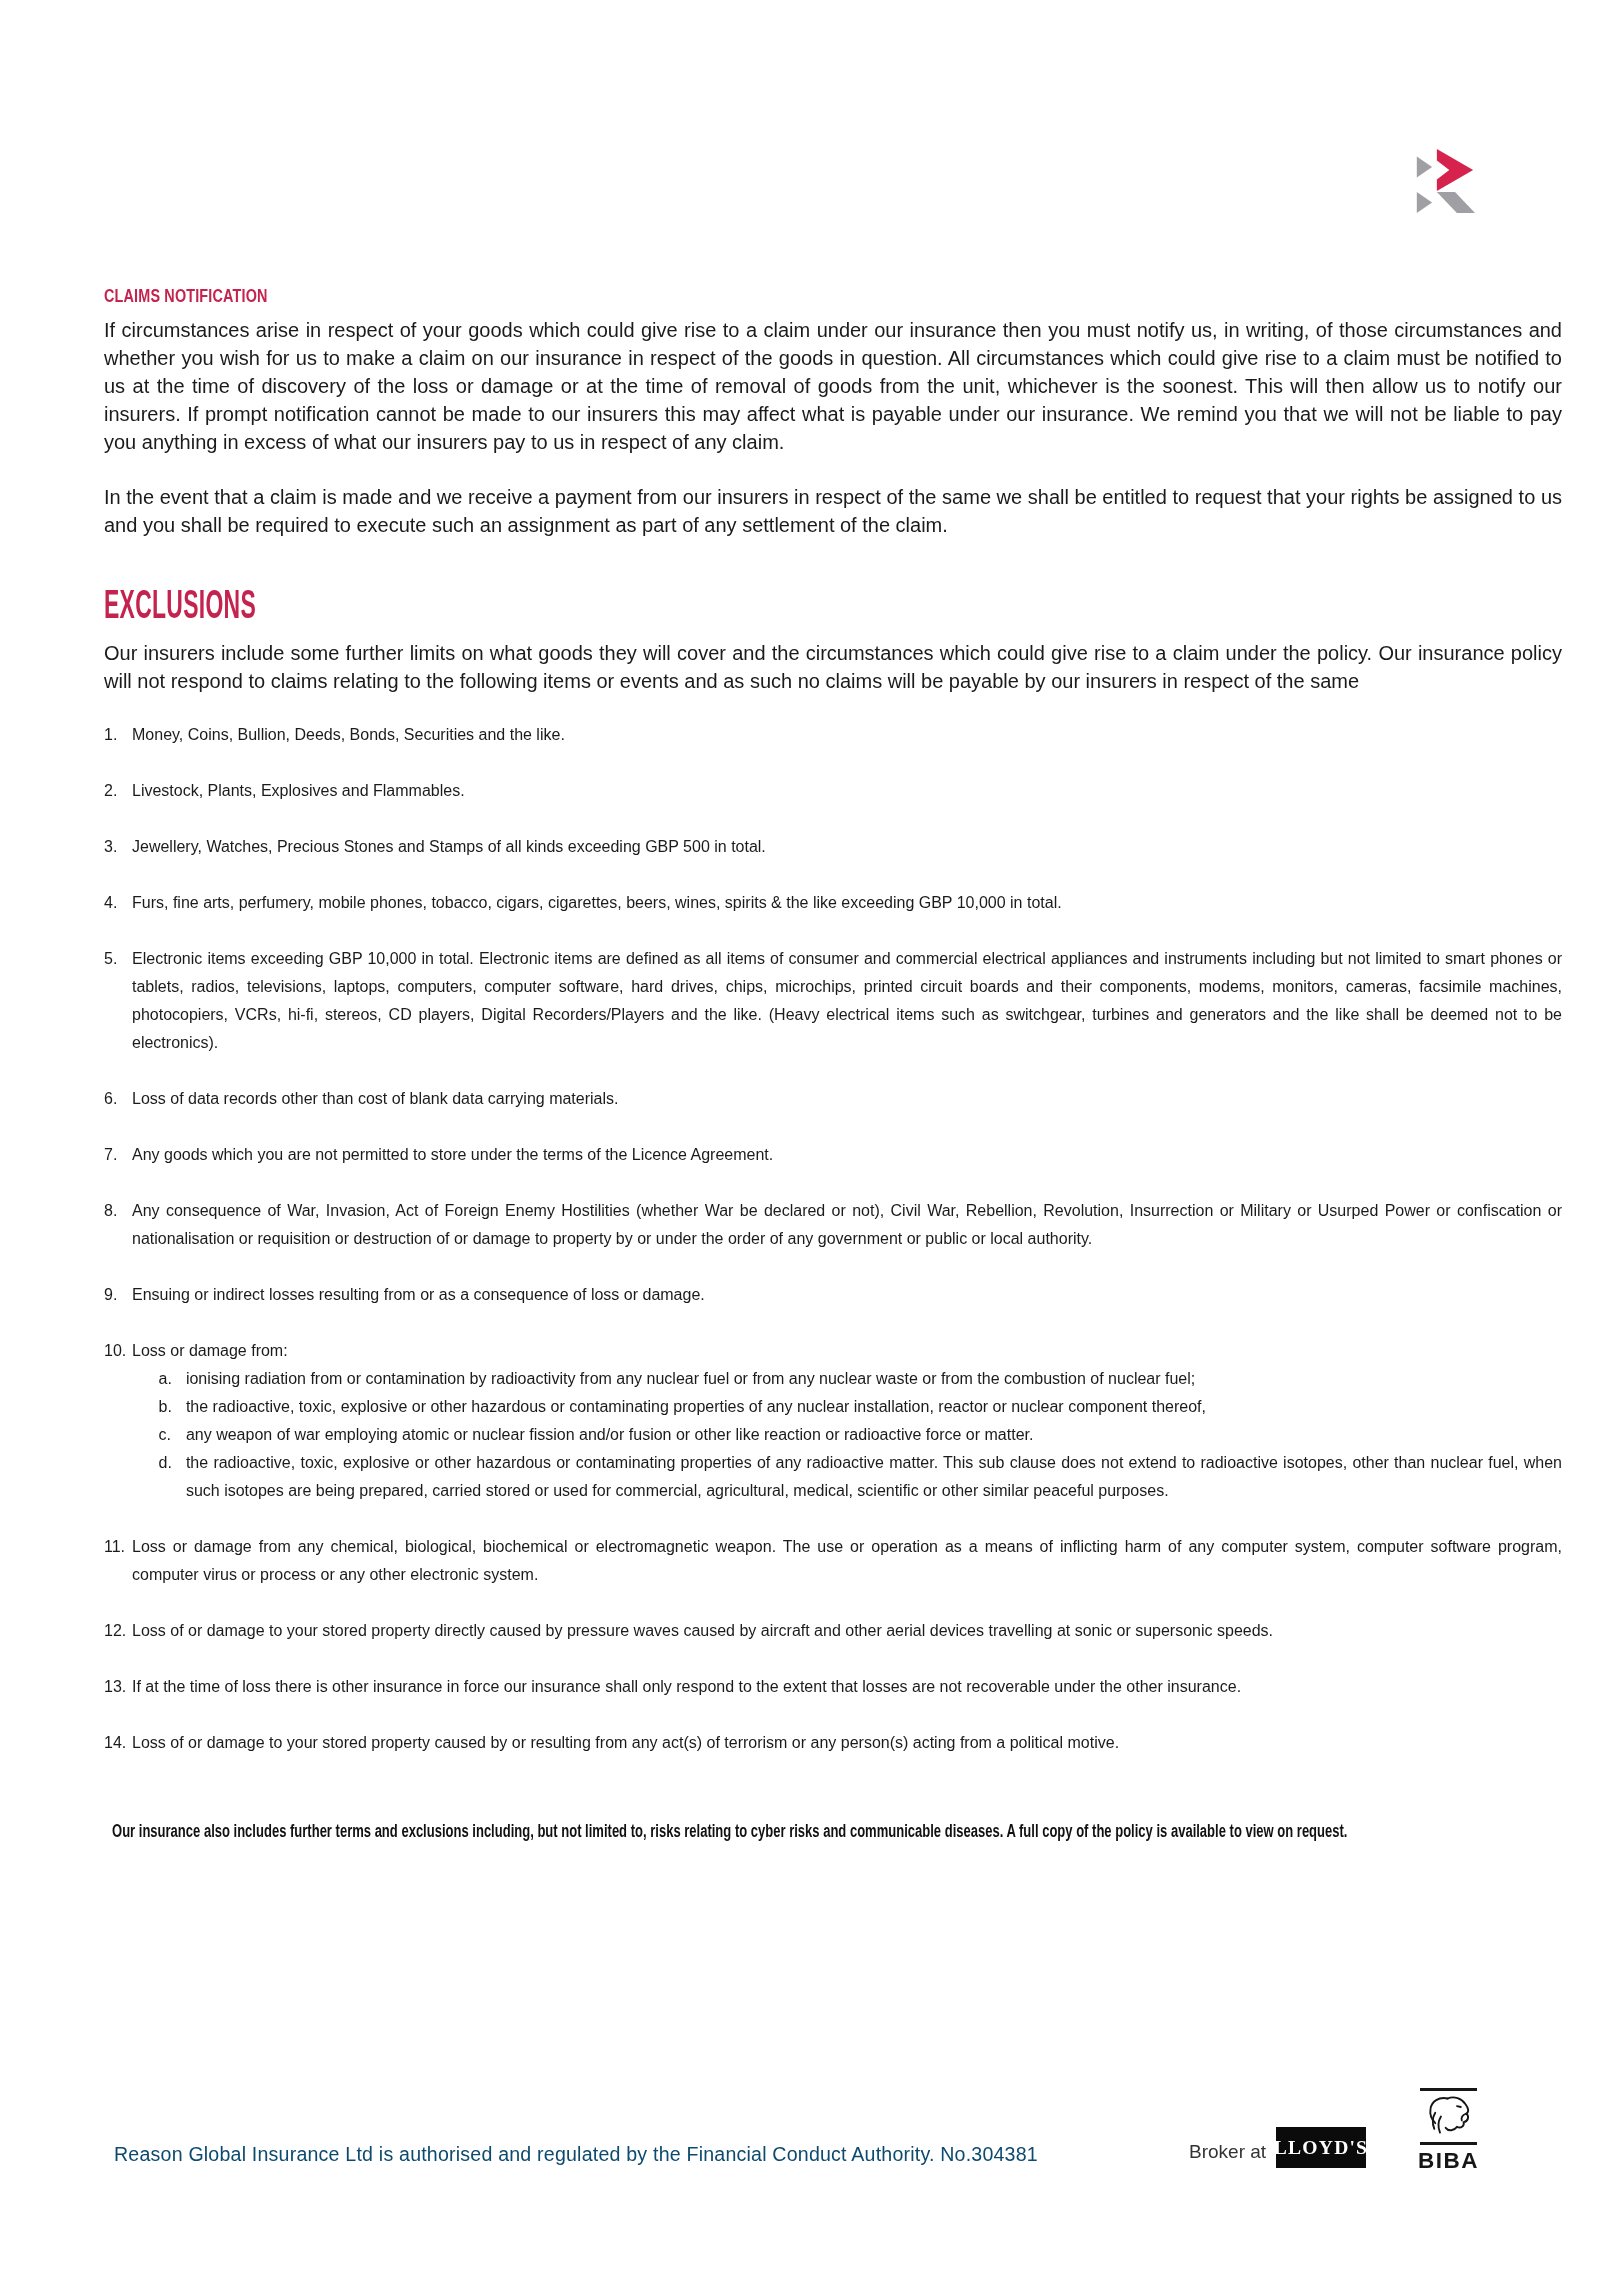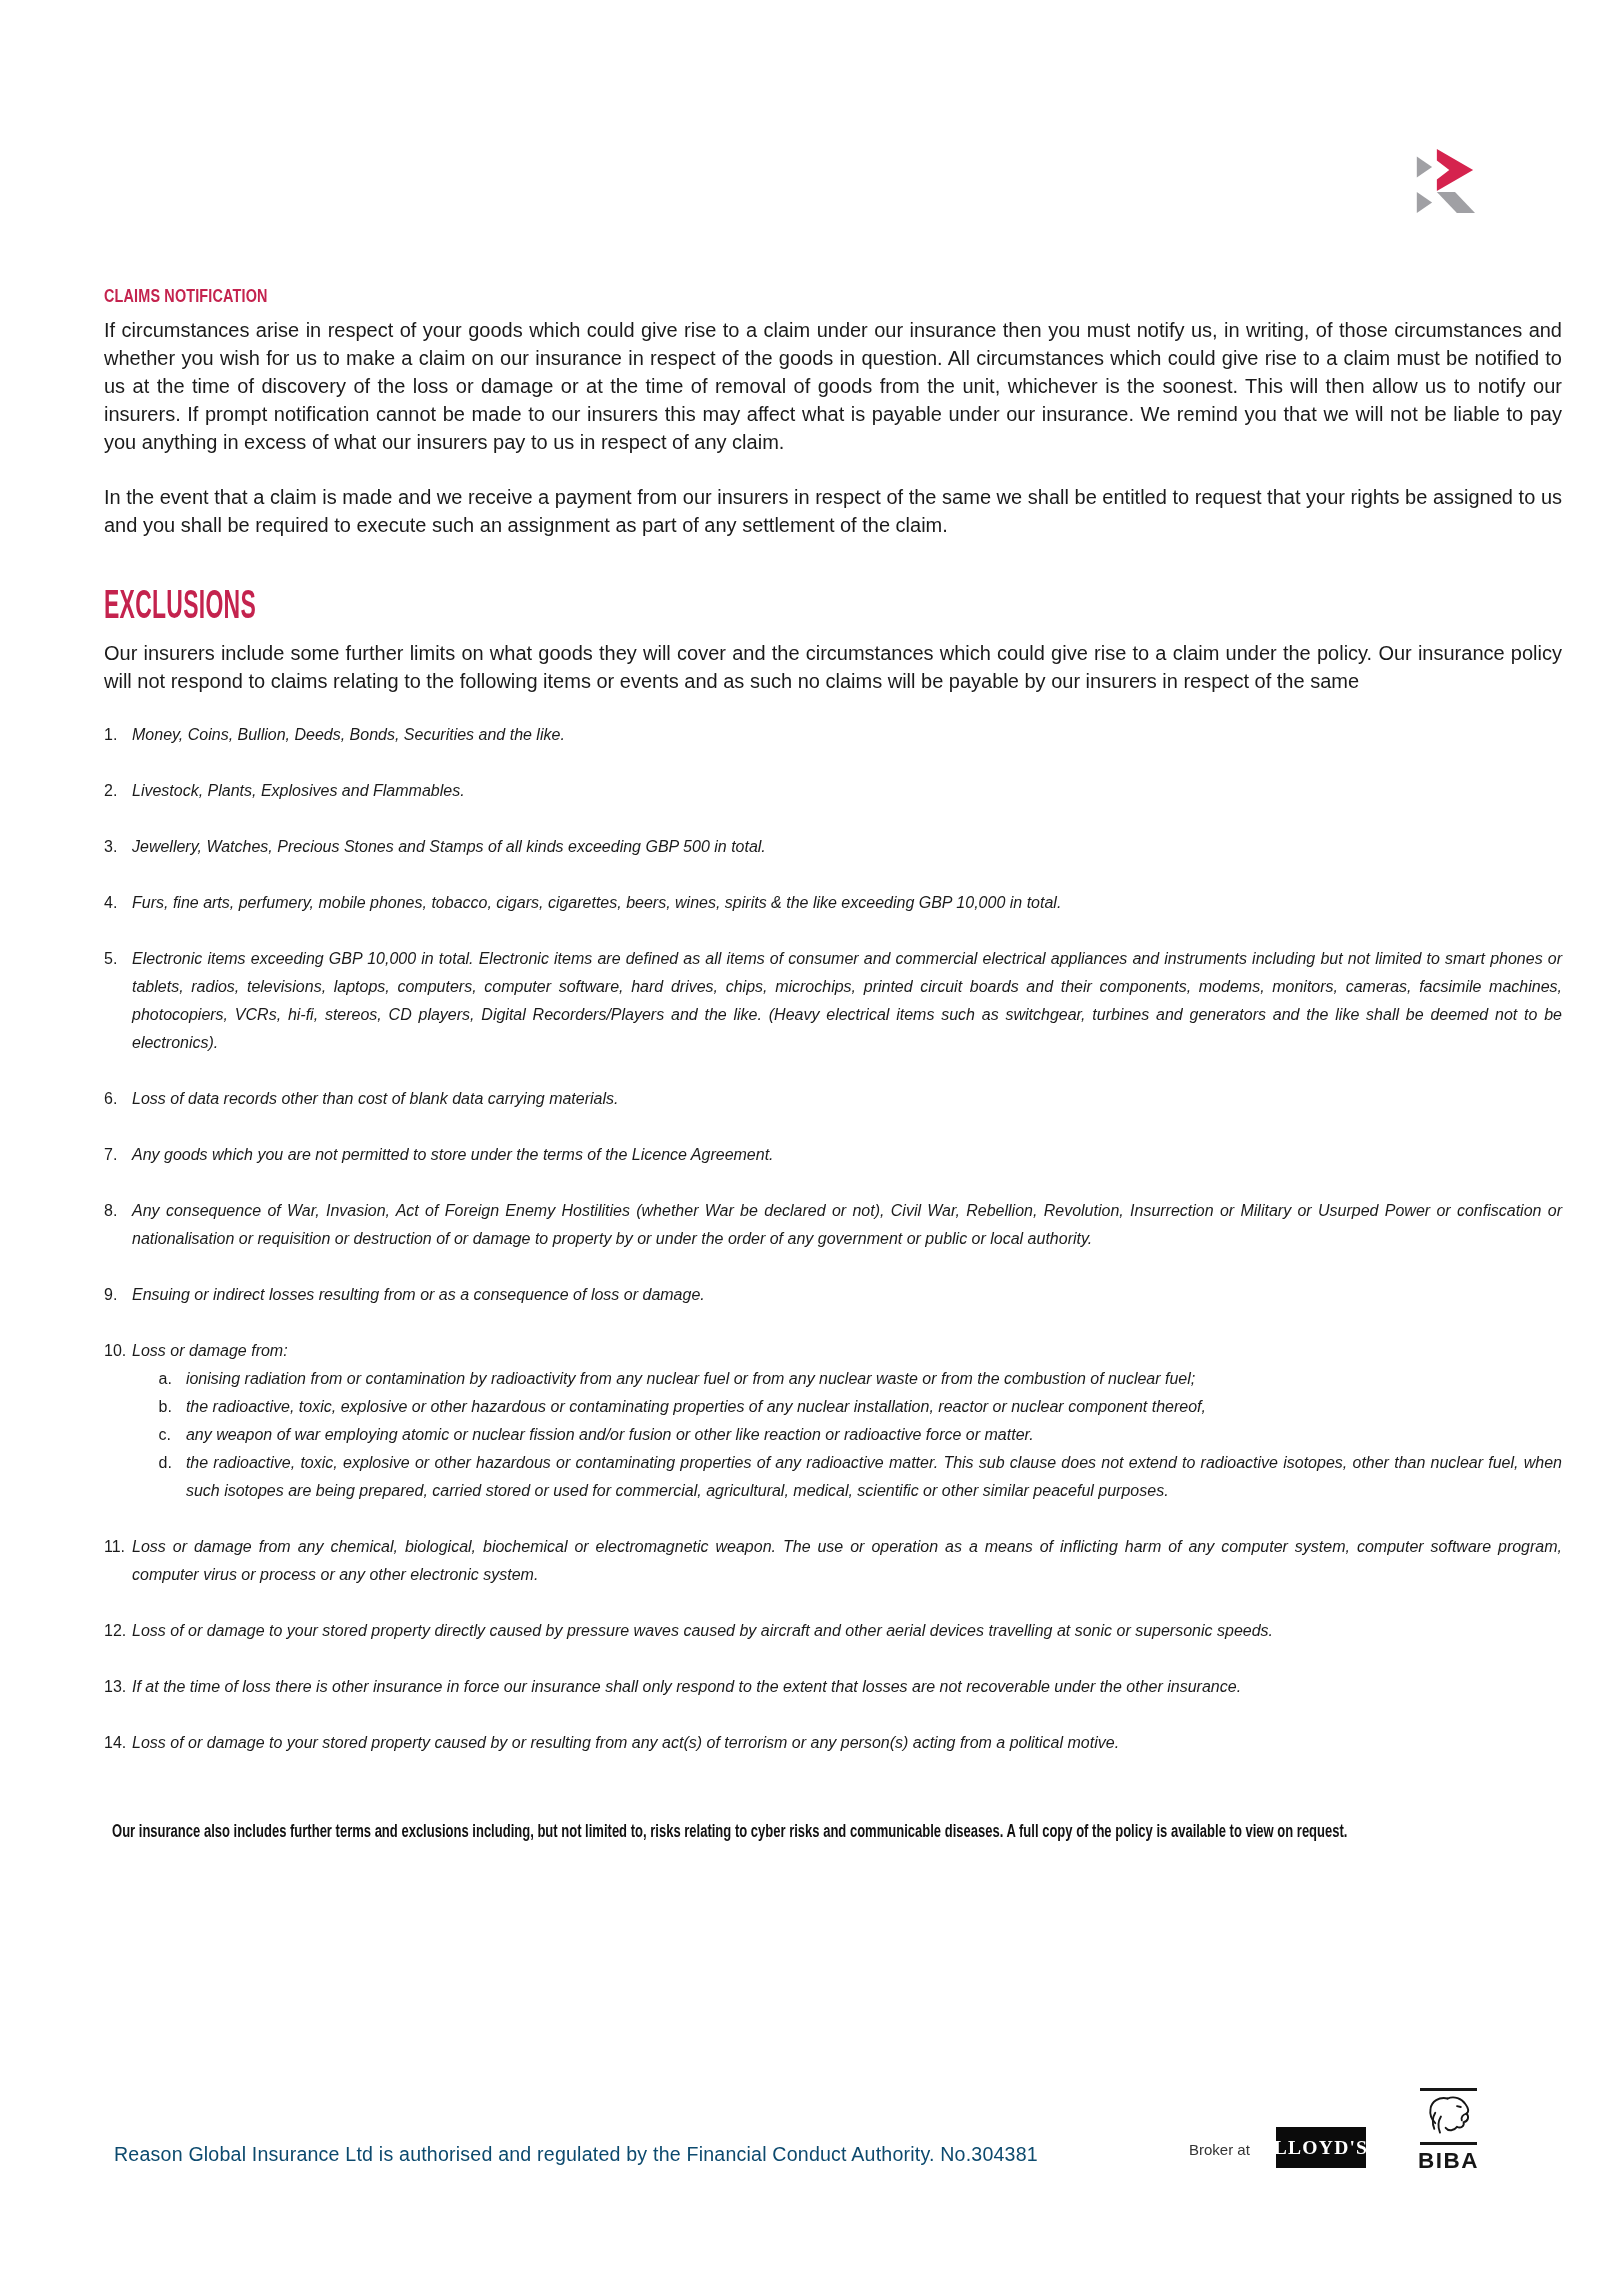--- a/index.html
+++ b/index.html
@@ -34,41 +34,41 @@
   
   .bodytext{
     font-size:20px;line-height:28px;text-align:justify;margin:0 0 27.4px 0;
   }
   .intro{margin-bottom:26.5px;}
 
   
   .xlist{margin:0;}
   .li{display:grid;grid-template-columns:28px 1fr;margin:0 0 28px 0;}
   .li-num{font-size:16px;line-height:28px;}
-  .li-text{font-size:16px;line-height:28px;text-align:justify;margin:0;font-style:italic;}
+  .li-text{font-size:16px;line-height:28px;text-align:justify;margin:0;}
   .sublist{grid-column:2;margin-left:26.5px;}
   .sub{display:grid;grid-template-columns:27.4px 1fr;}
   .sub .li-text{margin:0;}
 
   
   .bold-note{margin:61px 0 0 8px;height:28px;}
   .bold-note span{
     display:inline-block;white-space:nowrap;
     font-weight:bold;font-size:17.6px;line-height:27.4px;color:#111;
     transform:scaleX(0.74);transform-origin:left center;
   }
 
   
   .footer-reg{
     position:absolute;left:114px;top:2143px;
     font-size:19.6px;color:#0c4a6e;letter-spacing:0.2px;
   }
   .broker-at{
     position:absolute;left:1189px;top:2141px;
-    font-size:15px;color:#333;
+    font-size:19px;color:#333;
   }
   .lloyds-box{
     position:absolute;left:1276px;top:2127px;width:90px;height:41px;
     background:#0b0b0b;display:flex;align-items:center;justify-content:center;
   }
   .lloyds-box span{
     font-family:"Liberation Serif","DejaVu Serif",serif;
     color:#ffffff;font-size:19.6px;font-weight:bold;letter-spacing:1.2px;
   }
   .biba{

